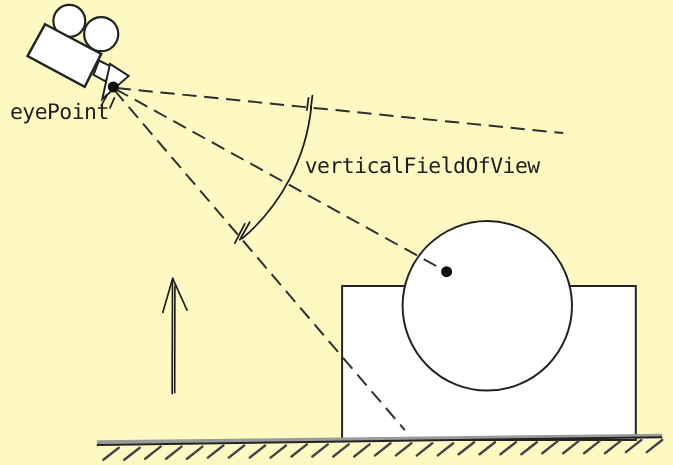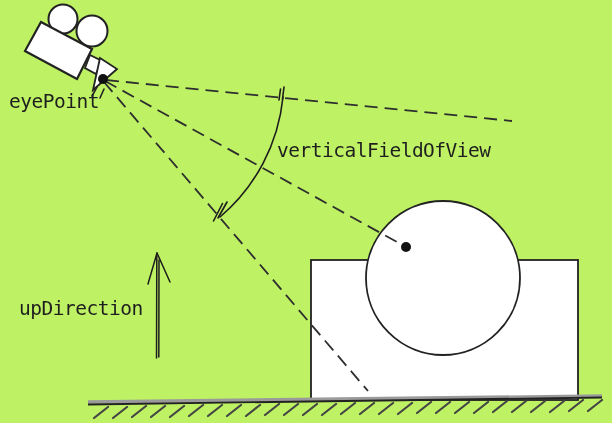--- a/index.html
+++ b/index.html
@@ -4,21 +4,21 @@
 <style>
   html, body {
     margin: 0;
     padding: 0;
     background: #ffffff;
   }
   #stage {
     position: relative;
     width: 612px;
     height: 423px;
-    background: #bef264;
+    background: #fef9c3;
     overflow: hidden;
     font-family: "DejaVu Sans Mono", "Liberation Mono", monospace;
   }
   #stage svg {
     position: absolute;
     left: 0;
     top: 0;
   }
   .diagram-label {
     position: absolute;
@@ -83,14 +83,13 @@
     </g>
 
     <circle cx="406" cy="247" r="5" fill="#111111"></circle>
   </svg>
 
   <div class="diagram-label lbl-eye">eyePoint</div>
 
   <div class="diagram-label lbl-fov">verticalFieldOfView</div>
 
 
-  <div class="diagram-label lbl-up">upDirection</div>
 </div>
 
 </body></html>

